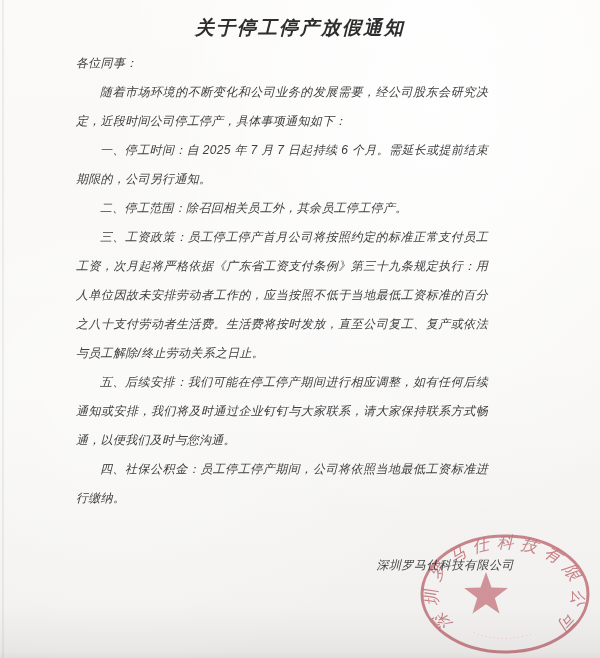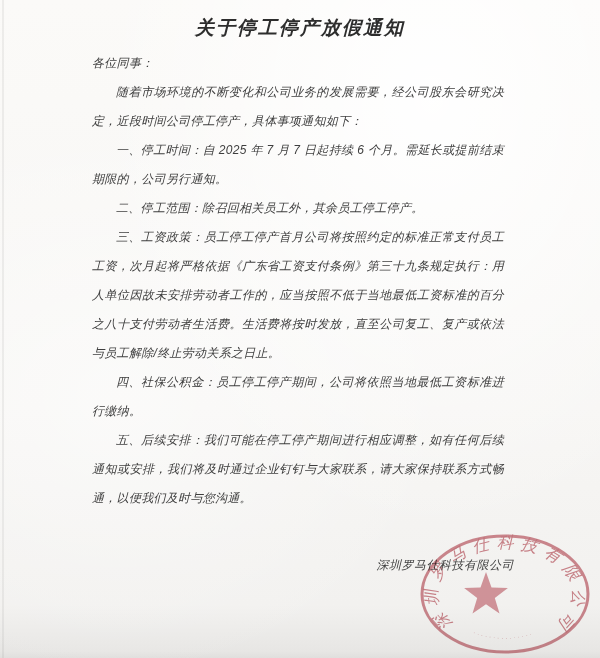--- a/index.html
+++ b/index.html
@@ -35,21 +35,21 @@
     margin: 0;
     text-align: center;
     font-size: 19px;
     font-weight: 700;
     letter-spacing: 2px;
     color: #2d2d2d;
   }
   .content {
     position: absolute;
     top: 49px;
-    left: 92px;
+    left: 76px;
     width: 412px;
     font-size: 12px;
     line-height: 29px;
     color: #3e3e3e;
     text-align: justify;
     letter-spacing: 0.3px;
   }
   .content p { margin: 0; text-indent: 2em; }
   .content p.salutation { text-indent: 0; }
   .company {
@@ -87,22 +87,22 @@
 <div class="photo">
 
   <h1 class="title">关于停工停产放假通知</h1>
 
   <div class="content">
     <p class="salutation">各位同事：</p>
     <p class="para">随着市场环境的不断变化和公司业务的发展需要，经公司股东会研究决定，近段时间公司停工停产，具体事项通知如下：</p>
     <p class="para">一、停工时间：自 2025 年 7 月 7 日起持续 6 个月。需延长或提前结束期限的，公司另行通知。</p>
     <p class="para">二、停工范围：除召回相关员工外，其余员工停工停产。</p>
     <p class="para">三、工资政策：员工停工停产首月公司将按照约定的标准正常支付员工工资，次月起将严格依据《广东省工资支付条例》第三十九条规定执行：用人单位因故未安排劳动者工作的，应当按照不低于当地最低工资标准的百分之八十支付劳动者生活费。生活费将按时发放，直至公司复工、复产或依法与员工解除/终止劳动关系之日止。</p>
+    <p class="para">五、后续安排：我们可能在停工停产期间进行相应调整，如有任何后续通知或安排，我们将及时通过企业钉钉与大家联系，请大家保持联系方式畅通，以便我们及时与您沟通。</p>
     <p class="para">四、社保公积金：员工停工停产期间，公司将依照当地最低工资标准进行缴纳。</p>
-    <p class="para">五、后续安排：我们可能在停工停产期间进行相应调整，如有任何后续通知或安排，我们将及时通过企业钉钉与大家联系，请大家保持联系方式畅通，以便我们及时与您沟通。</p>
   </div>
 
   <div class="company">深圳罗马仕科技有限公司</div>
 
   <svg class="seal" viewBox="0 0 174 124" aria-hidden="true">
     <defs>
       <path id="sealArc" d="M 34.9 91.6 A 68 46 0 1 1 139.1 91.6" fill="none"></path>
       <path id="sealBottomArc" d="M 55 102 A 58 36 0 0 0 119 102" fill="none"></path>
     </defs>
     <ellipse cx="87" cy="62" rx="83" ry="58" fill="none" stroke="#c05e69" stroke-width="3" stroke-opacity="0.85"></ellipse>

